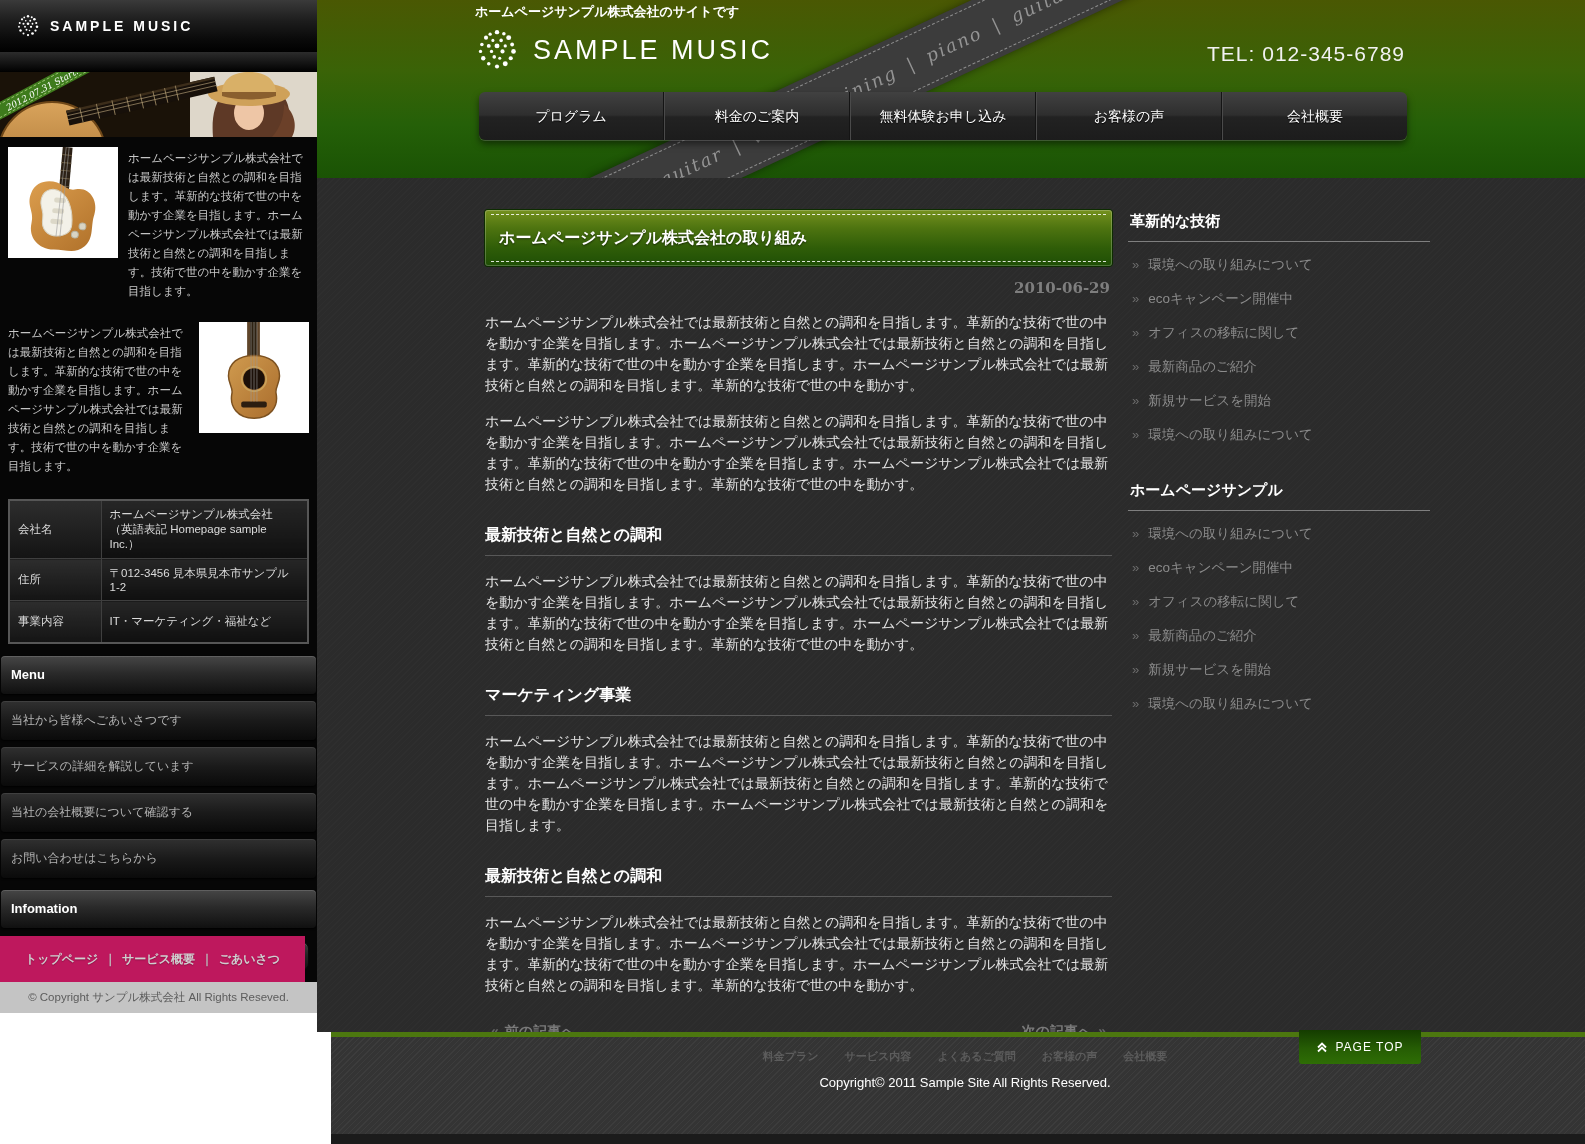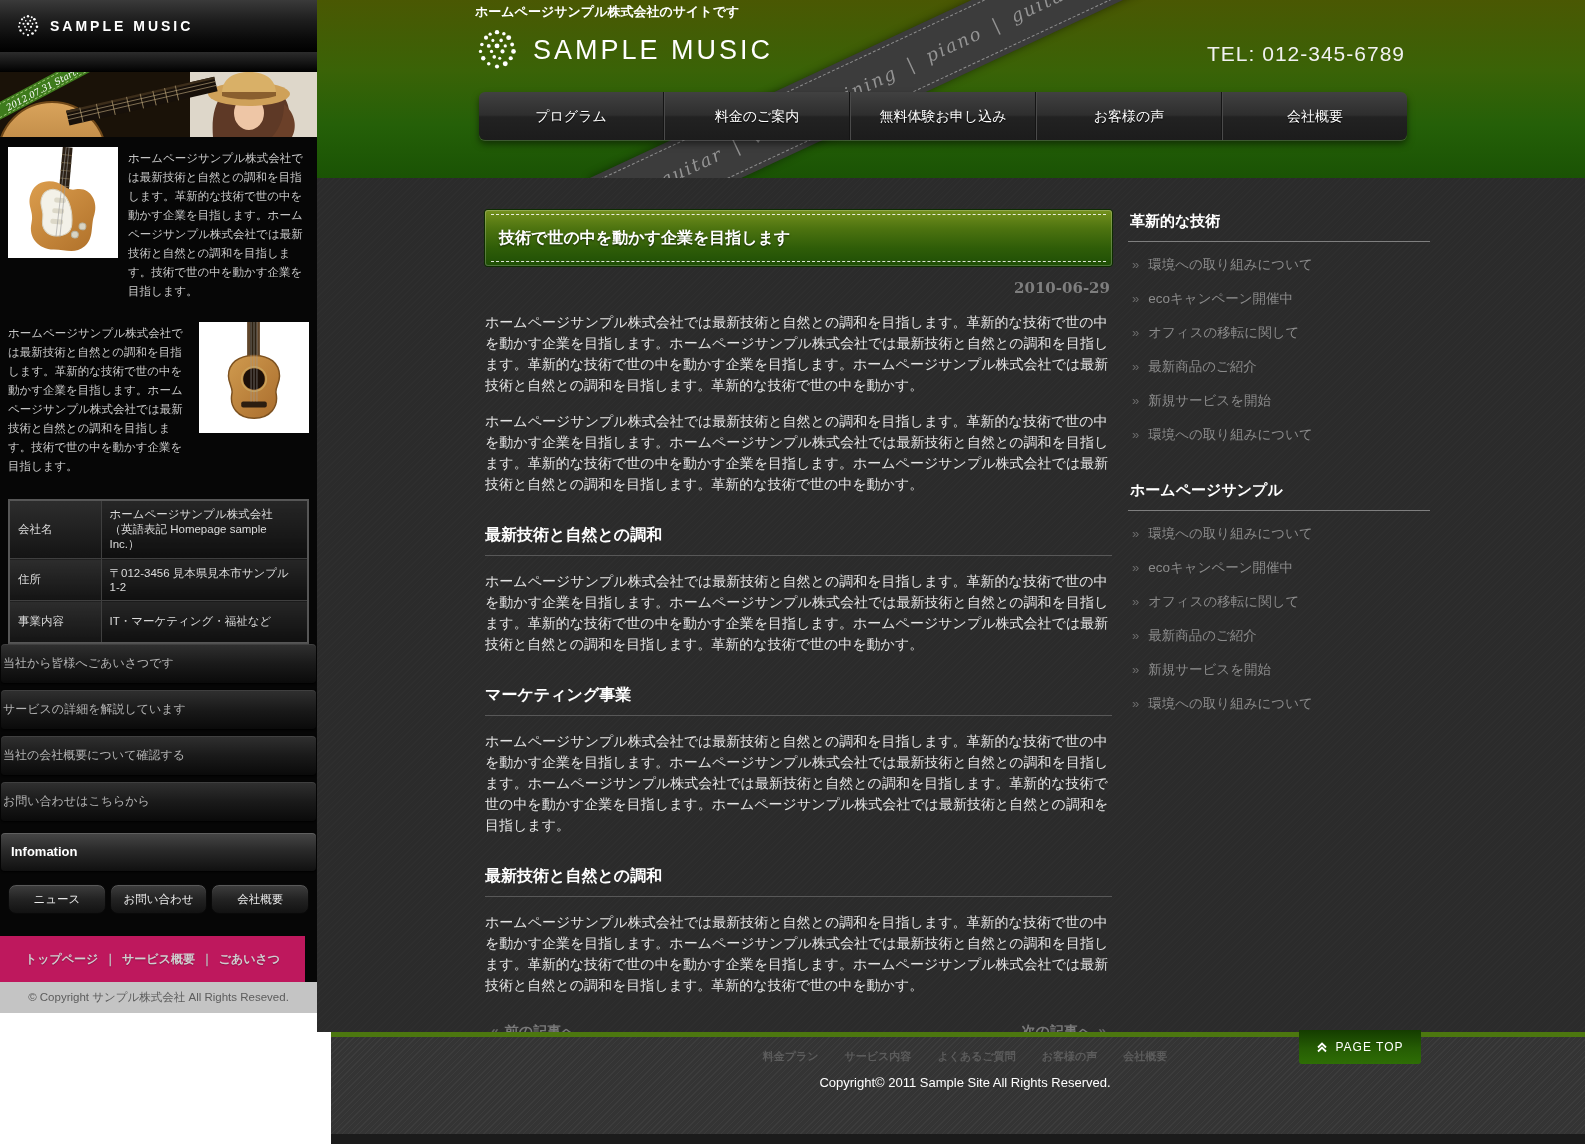--- a/index.html
+++ b/index.html
@@ -20,21 +20,21 @@
   .sb-table { width:301px; margin:12px 8px 0; border-collapse:collapse; border:2px solid #565656; }
   .sb-table td { border:1px solid #3f3f3f; font-size:11.5px; color:#dcdcdc; padding:6px 8px; vertical-align:middle; }
   .sb-table td.lbl { width:92px; background:linear-gradient(180deg,#2d2d2d,#141414); }
   .sb-table td.val { background:linear-gradient(180deg,#262626,#0f0f0f); }
   .sb-table tr.tall td { height:56px; }
   .sb-table tr.short td { height:42px; }
   .sb-h { height:38px; line-height:38px; padding-left:10px; margin:12px 1px 7px; border-radius:4px;
           color:#fff; font-size:13px; font-weight:bold;
           background:linear-gradient(180deg,#464646 0%,#2a2a2a 45%,#101010 100%);
           box-shadow:inset 0 1px 0 rgba(255,255,255,.14), 0 1px 2px #000; }
-  .sb-item { height:39px; line-height:39px; padding-left:2px; margin:0 1px 7px; border-radius:4px;
+  .sb-item { height:39px; line-height:39px; padding-left:10px; margin:0 1px 7px; border-radius:4px;
              color:#b4b4b4; font-size:12px; cursor:pointer;
              background:linear-gradient(180deg,#303030 0%,#1a1a1a 50%,#0a0a0a 100%);
              box-shadow:inset 0 1px 0 rgba(255,255,255,.08), 0 1px 2px #000; }
   .sb-btns { display:flex; gap:4px; padding:6px 8px; }
   .sb-btn { flex:1; height:30px; line-height:28px; text-align:center; font-size:11.5px; color:#ececec;
             background:linear-gradient(180deg,#3e3e3e 0%,#232323 50%,#121212 100%);
             border:1px solid #090909; border-radius:8px; cursor:pointer;
             box-shadow:inset 0 1px 0 rgba(255,255,255,.15); }
   .sb-footlinks { position:absolute; bottom:31px; left:0; right:12px; height:46px; background:#be185d;
                   display:flex; align-items:center; justify-content:center; gap:6px;
@@ -262,20 +262,21 @@
           <td class="lbl">住所</td>
           <td class="val">〒012-3456 見本県見本市サンプル1-2</td>
         </tr>
         <tr class="short">
           <td class="lbl">事業内容</td>
           <td class="val">IT・マーケティング・福祉など</td>
         </tr>
       </tbody>
     </table>
 
+    <div class="sb-h">Menu</div>
     <div class="sb-item">当社から皆様へごあいさつです</div>
     <div class="sb-item">サービスの詳細を解説しています</div>
     <div class="sb-item">当社の会社概要について確認する</div>
     <div class="sb-item">お問い合わせはこちらから</div>
 
     <div class="sb-h">Infomation</div>
     <div class="sb-btns">
       <div class="sb-btn">ニュース</div>
       <div class="sb-btn">お問い合わせ</div>
       <div class="sb-btn">会社概要</div>
@@ -335,21 +336,21 @@
         <div class="nav-item">無料体験お申し込み</div>
         <div class="nav-item">お客様の声</div>
         <div class="nav-item">会社概要</div>
       </nav>
     </header>
 
     <div class="content">
       <div class="cwrap">
         <div class="article">
           <div class="title-box">
-            <div class="title-inner">技術で世の中を動かす企業を目指します</div>
+            <div class="title-inner">ホームページサンプル株式会社の取り組み</div>
           </div>
           <div class="date">2010-06-29</div>
           <p>ホームページサンプル株式会社では最新技術と自然との調和を目指します。革新的な技術で世の中を動かす企業を目指します。ホームページサンプル株式会社では最新技術と自然との調和を目指します。革新的な技術で世の中を動かす企業を目指します。ホームページサンプル株式会社では最新技術と自然との調和を目指します。革新的な技術で世の中を動かす。</p>
           <p>ホームページサンプル株式会社では最新技術と自然との調和を目指します。革新的な技術で世の中を動かす企業を目指します。ホームページサンプル株式会社では最新技術と自然との調和を目指します。革新的な技術で世の中を動かす企業を目指します。ホームページサンプル株式会社では最新技術と自然との調和を目指します。革新的な技術で世の中を動かす。</p>
           <h3>最新技術と自然との調和</h3>
           <p>ホームページサンプル株式会社では最新技術と自然との調和を目指します。革新的な技術で世の中を動かす企業を目指します。ホームページサンプル株式会社では最新技術と自然との調和を目指します。革新的な技術で世の中を動かす企業を目指します。ホームページサンプル株式会社では最新技術と自然との調和を目指します。革新的な技術で世の中を動かす。</p>
           <h3>マーケティング事業</h3>
           <p>ホームページサンプル株式会社では最新技術と自然との調和を目指します。革新的な技術で世の中を動かす企業を目指します。ホームページサンプル株式会社では最新技術と自然との調和を目指します。ホームページサンプル株式会社では最新技術と自然との調和を目指します。革新的な技術で世の中を動かす企業を目指します。ホームページサンプル株式会社では最新技術と自然との調和を目指します。</p>
           <h3>最新技術と自然との調和</h3>
           <p>ホームページサンプル株式会社では最新技術と自然との調和を目指します。革新的な技術で世の中を動かす企業を目指します。ホームページサンプル株式会社では最新技術と自然との調和を目指します。革新的な技術で世の中を動かす企業を目指します。ホームページサンプル株式会社では最新技術と自然との調和を目指します。革新的な技術で世の中を動かす。</p>

